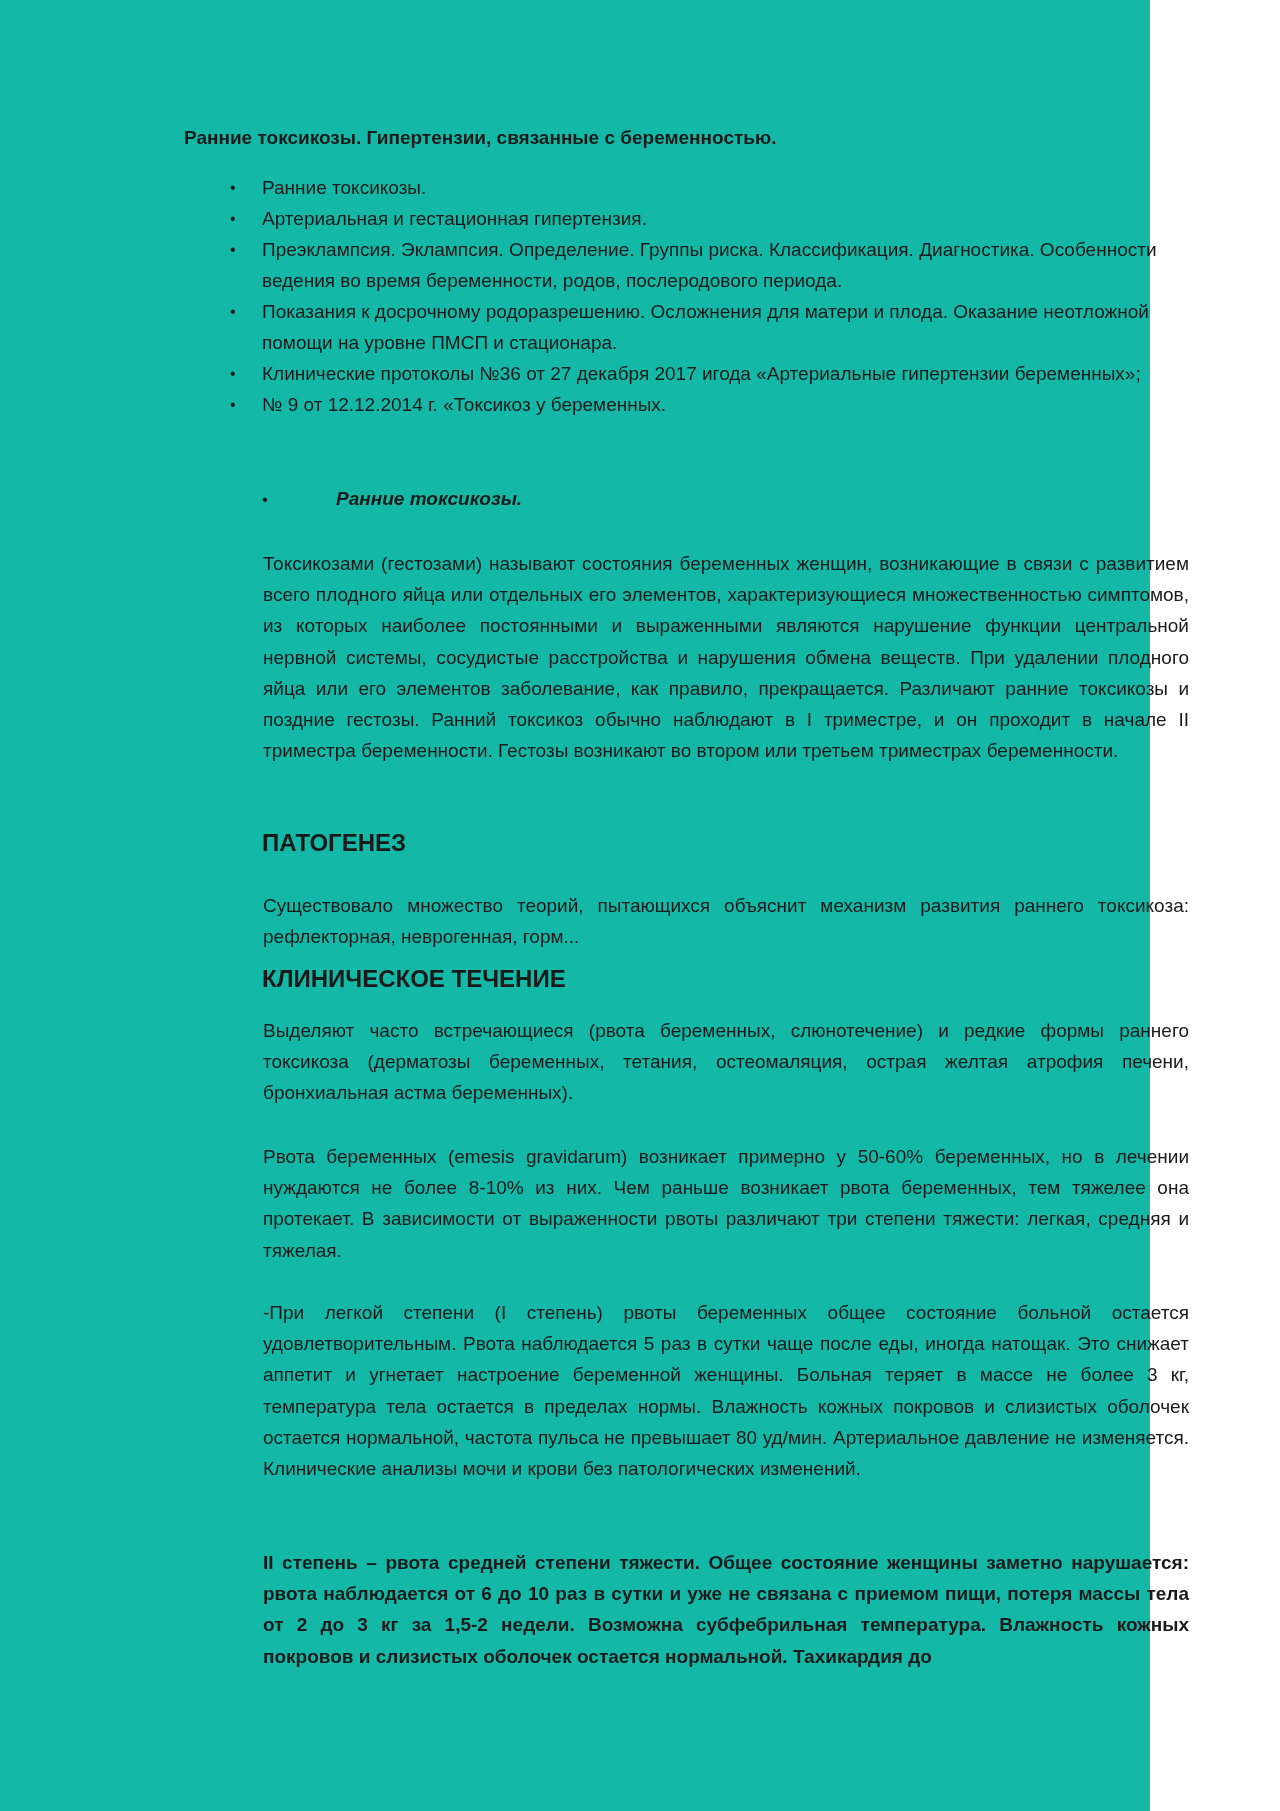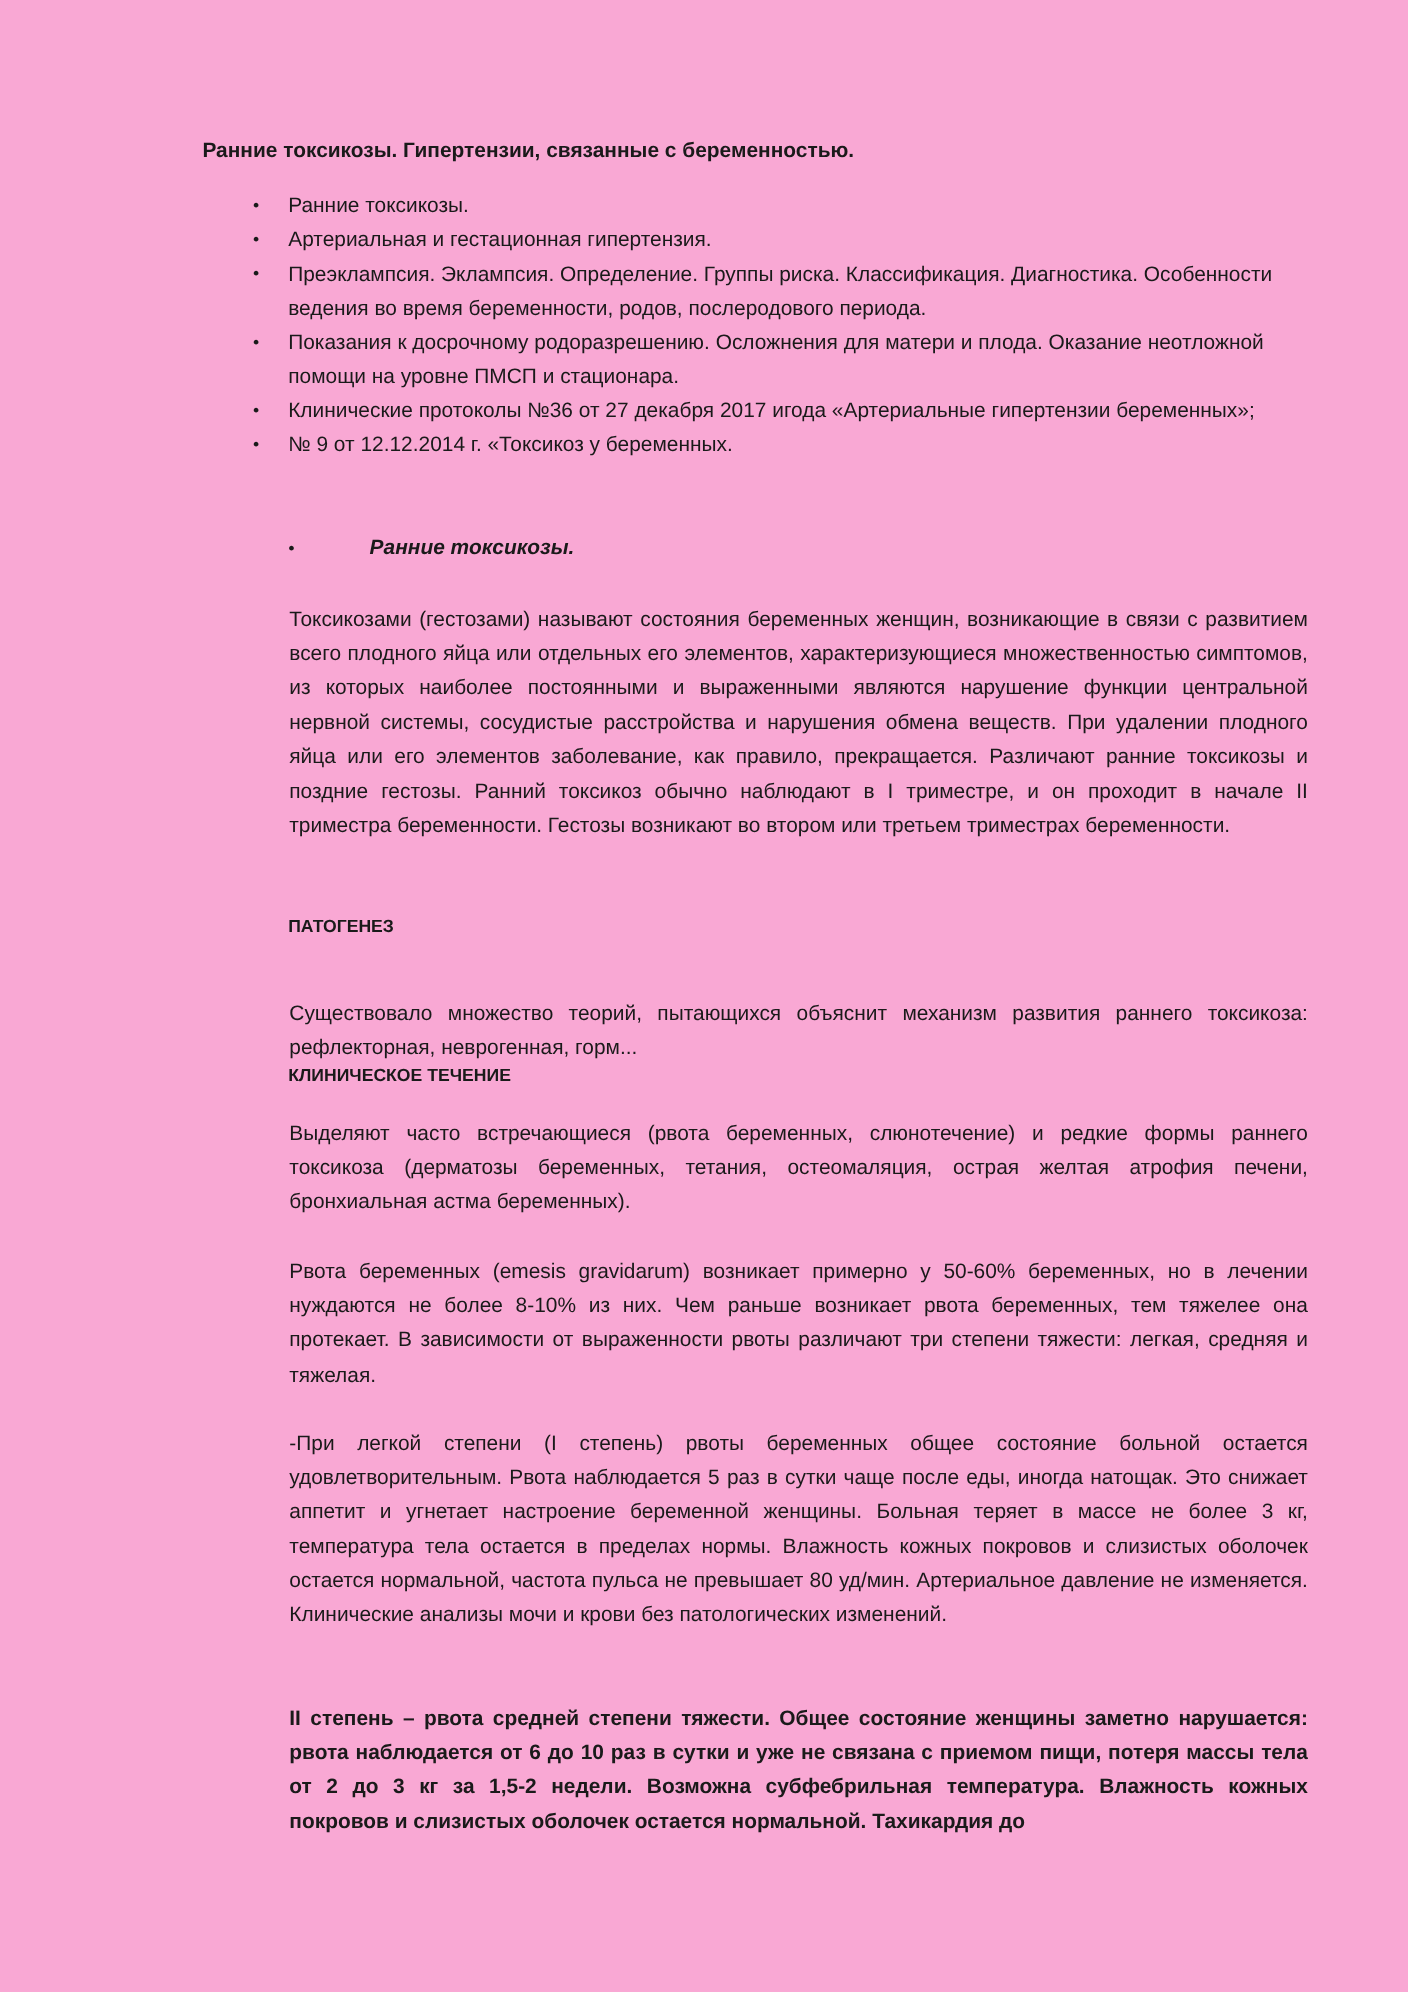--- a/index.html
+++ b/index.html
@@ -11,23 +11,23 @@
     width: 1280px;
     height: 1811px;
     position: relative;
     overflow: hidden;
     font-family: "Liberation Sans", "DejaVu Sans", sans-serif;
     color: #1a1a1a;
   }
   .page {
     position: absolute;
     left: 0; top: 0;
-    width: 1280px;
+    width: 1150px;
     height: 1811px;
-    background: #f9a8d4;
+    background: #14b8a6;
   }
   .title {
     position: absolute;
     left: 184px;
     top: 126px;
     font-size: 19px;
     font-weight: bold;
     line-height: 24px;
     white-space: nowrap;
   }
@@ -75,21 +75,21 @@
     font-size: 19px;
     line-height: 31.2px;
     text-align: justify;
   }
   .body p {
     margin: 0;
   }
   .heading {
     position: absolute;
     left: 262px;
-    font-size: 16px;
+    font-size: 24px;
     font-weight: bold;
     line-height: 24px;
     white-space: nowrap;
   }
 </style>
 </head>
 <body>
 
 <div class="page">
 
@@ -125,21 +125,21 @@
   <div class="subhead">
     <span class="bullet">•</span><span>Ранние токсикозы.</span>
   </div>
 
   <div class="body" style="top:548px;">
     <p>Токсикозами (гестозами) называют состояния беременных женщин, возникающие в связи с развитием всего плодного яйца или отдельных его элементов, характеризующиеся множественностью симптомов, из которых наиболее постоянными и выраженными являются нарушение функции центральной нервной системы, сосудистые расстройства и нарушения обмена веществ. При удалении плодного яйца или его элементов заболевание, как правило, прекращается. Различают ранние токсикозы и поздние гестозы. Ранний токсикоз обычно наблюдают в I триместре, и он проходит в начале II триместра беременности. Гестозы возникают во втором или третьем триместрах беременности.</p>
   </div>
 
   <div class="heading" style="top:831px;">ПАТОГЕНЕЗ</div>
 
-  <div class="body" style="top:890px;margin-top:16px;">
+  <div class="body" style="top:890px;">
     <p>Существовало множество теорий, пытающихся объяснит механизм развития раннего токсикоза: рефлекторная, неврогенная, горм...</p>
   </div>
 
   <div class="heading" style="top:955px;margin-top:12px;">КЛИНИЧЕСКОЕ ТЕЧЕНИЕ</div>
 
   <div class="body" style="top:1015px;">
     <p>Выделяют часто встречающиеся (рвота беременных, слюнотечение) и редкие формы раннего токсикоза (дерматозы беременных, тетания, остеомаляция, острая желтая атрофия печени, бронхиальная астма беременных).</p>
   </div>
 
   <div class="body" style="top:1141px;">

